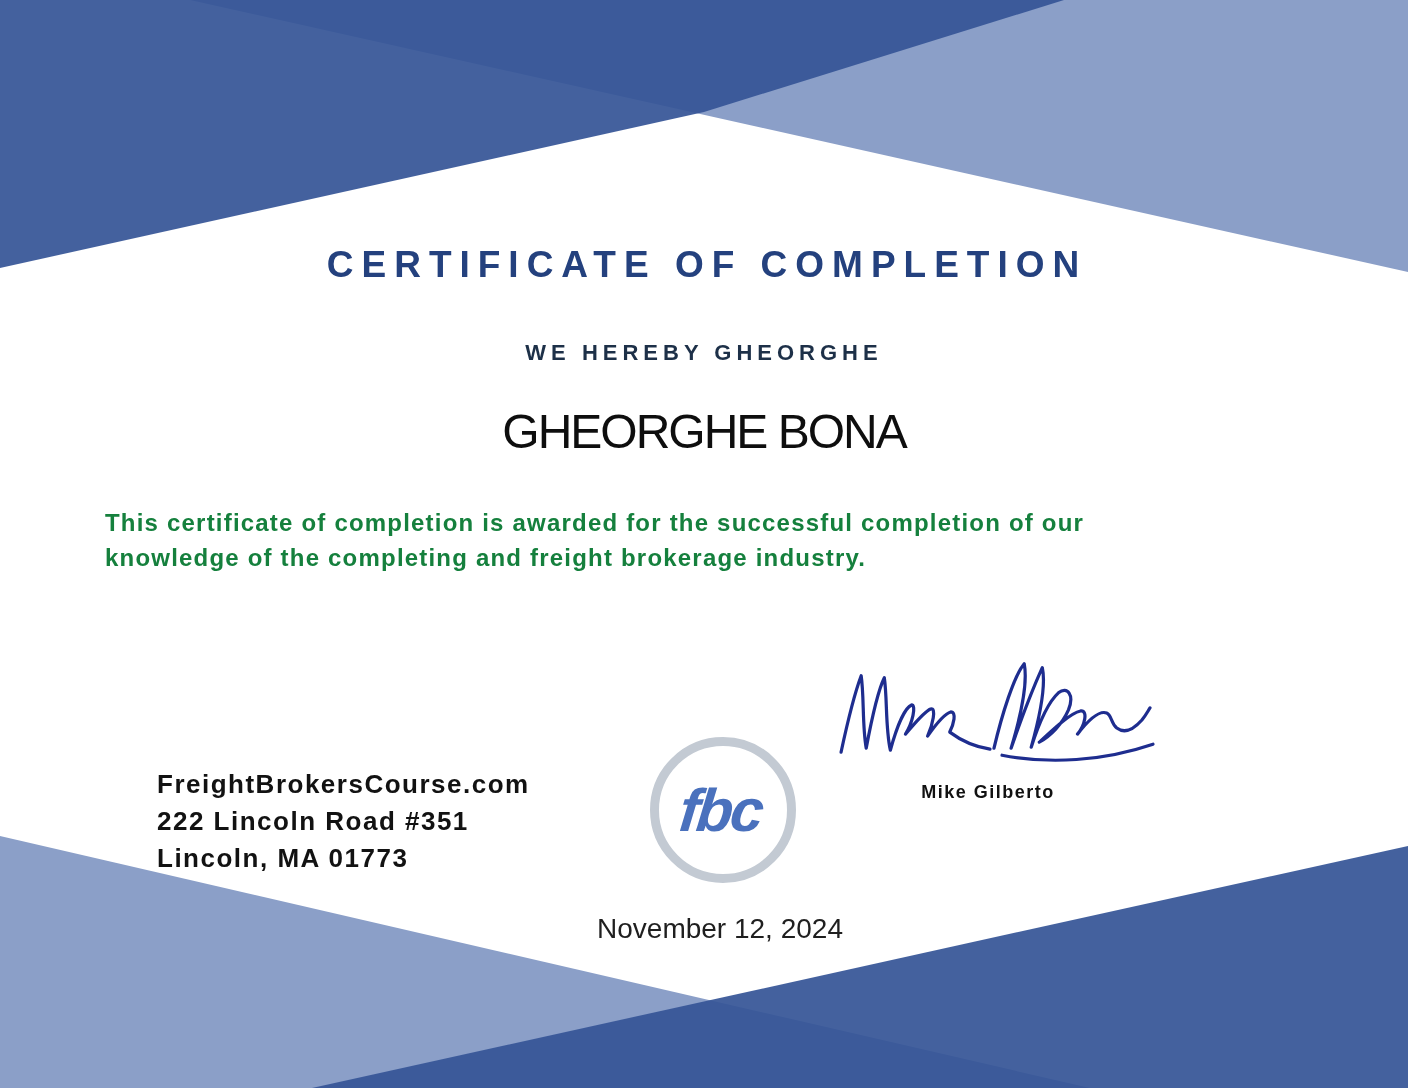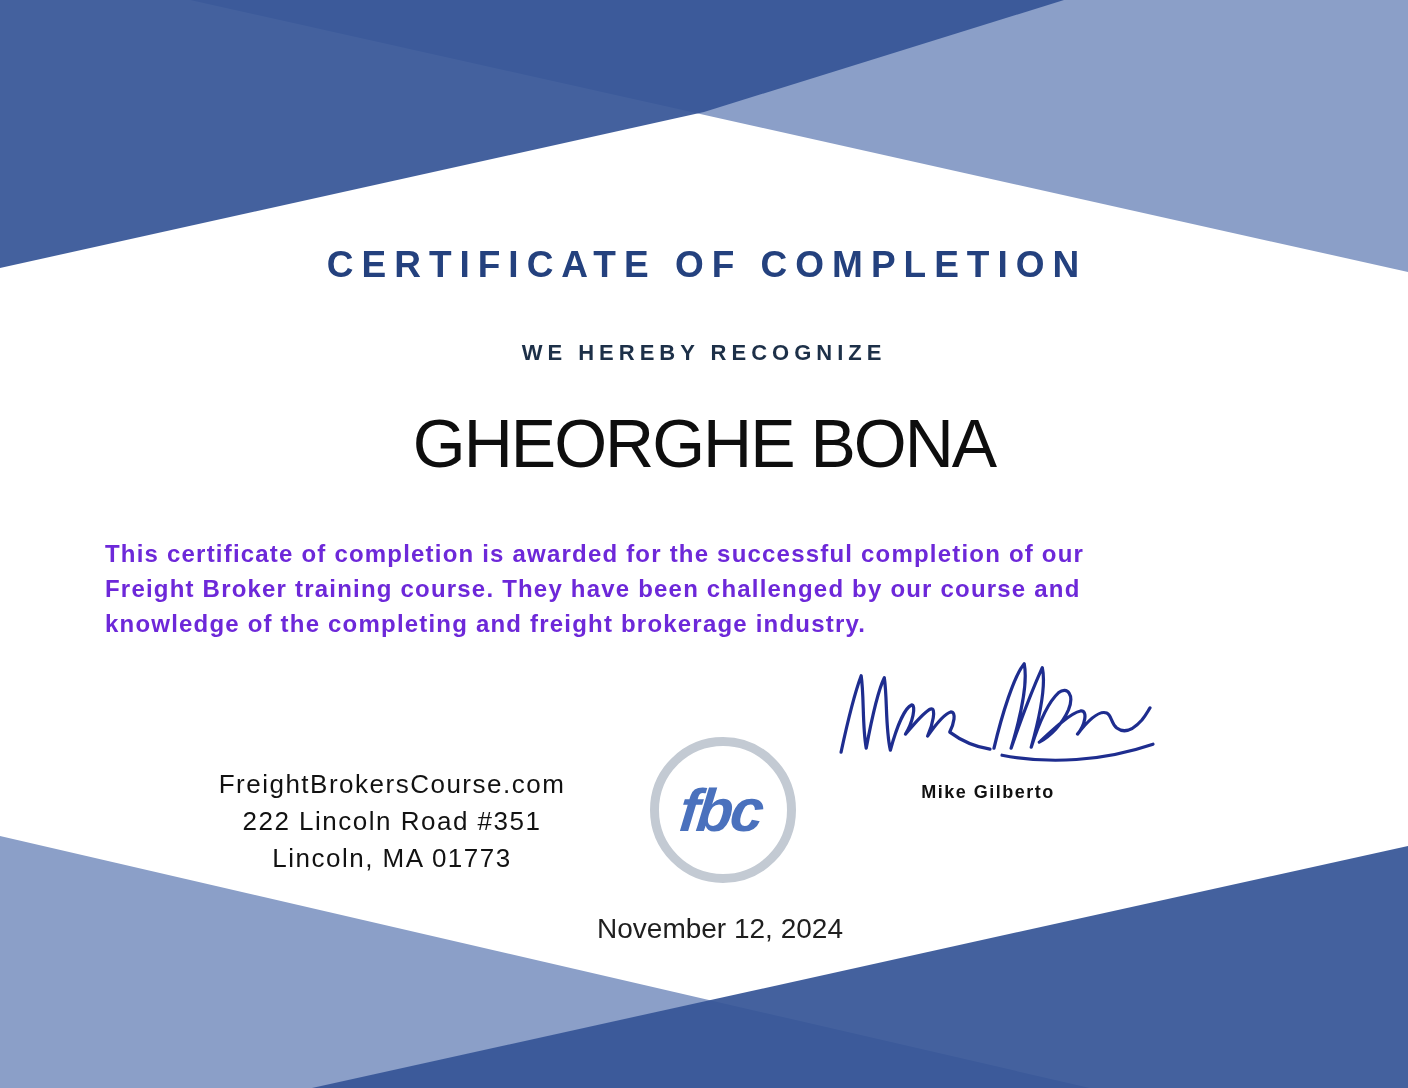--- a/index.html
+++ b/index.html
@@ -38,37 +38,36 @@
   .recognize{
     top:340px;left:0;width:1408px;
     text-align:center;
     font-size:22px;font-weight:bold;
     letter-spacing:5px;
     color:var(--subtitle_navy,#1d3048);
   }
   .recipient{
     top:404px;left:0;width:1408px;
     text-align:center;
-    font-size:68px;font-weight:400;
+    font-size:48px;font-weight:400;
     letter-spacing:-2px;
     color:#0e0e0e;
   }
   .body-par{
-    top:536px;left:105px;width:1240px;
+    top:505px;left:105px;width:1240px;
     font-size:24px;font-weight:bold;
     letter-spacing:1.2px;
     line-height:35px;
-    color:#6d28d9;
+    color:#15803d;
     text-align:left;
   }
   .body-par div{white-space:nowrap;}
   .issuer{
     top:766px;left:157px;width:470px;
-    text-align:center;
-    font-size:26px;font-weight:normal;
+    font-size:26px;font-weight:bold;
     letter-spacing:1.5px;
     line-height:37px;
     color:#121212;
   }
   .logo-circle{
     top:737px;left:650px;
     width:146px;height:146px;
     box-sizing:border-box;
     border:9px solid var(--logo_ring_gray,#c3cad3);
     border-radius:50%;
@@ -116,27 +115,26 @@
 
 <div class="canvas">
 
   <div class="shape tri-top-light"></div>
   <div class="shape tri-top-dark"></div>
   <div class="shape tri-bottom-light"></div>
   <div class="shape tri-bottom-dark"></div>
 
   <div class="abs cert-title">CERTIFICATE OF COMPLETION</div>
 
-  <div class="abs recognize">WE HEREBY RECOGNIZE</div>
+  <div class="abs recognize">WE HEREBY GHEORGHE</div>
 
   <div class="abs recipient">GHEORGHE BONA</div>
 
   <div class="abs body-par">
     <div>This certificate of completion is awarded for the successful completion of our</div>
-    <div>Freight Broker training course. They have been challenged by our course and</div>
     <div>knowledge of the completing and freight brokerage industry.</div>
   </div>
 
   <div class="abs issuer">
     <div>FreightBrokersCourse.com</div>
     <div>222 Lincoln Road #351</div>
     <div>Lincoln, MA 01773</div>
   </div>
 
   <div class="abs logo-circle">

